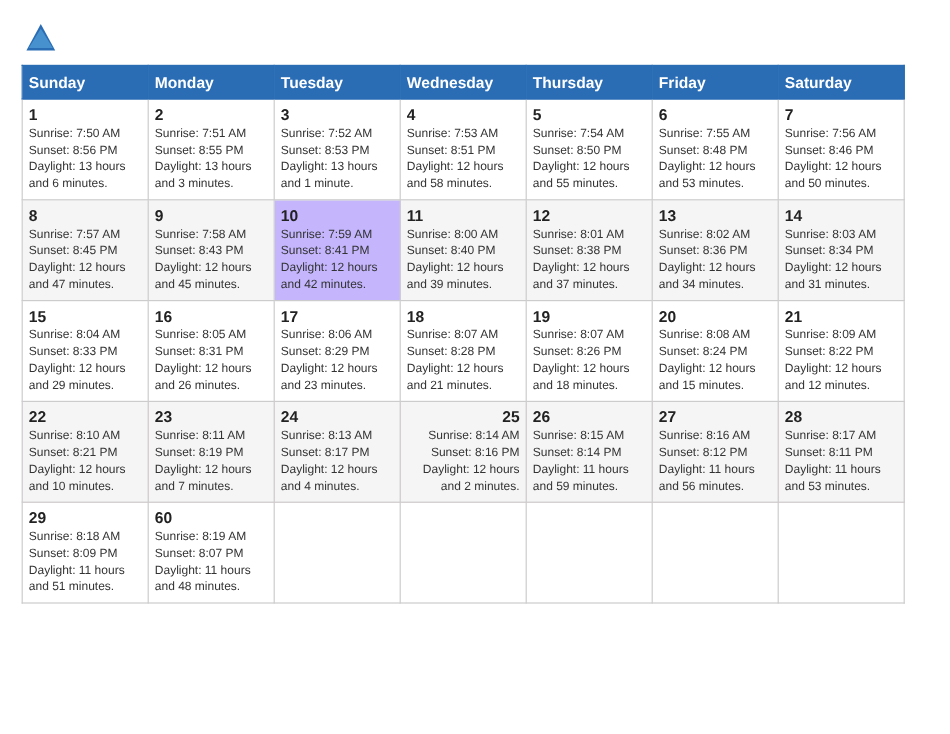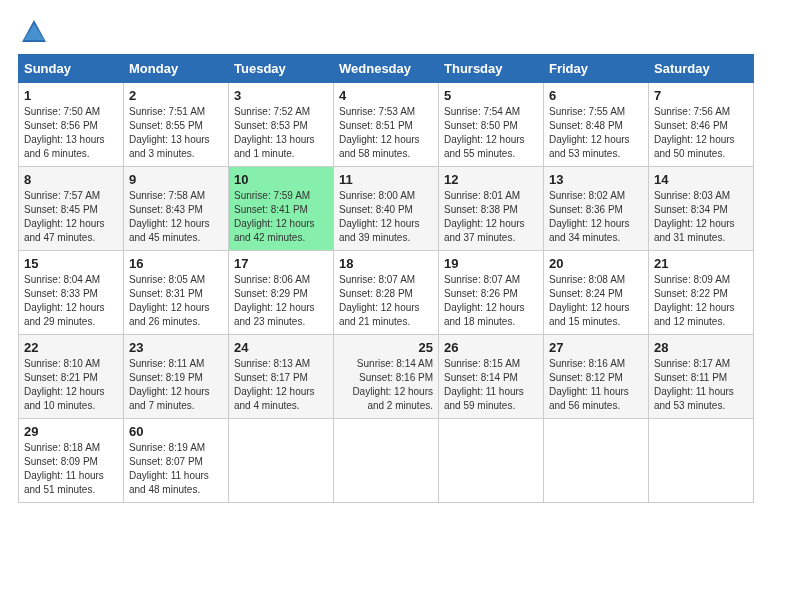--- a/index.html
+++ b/index.html
@@ -160,21 +160,21 @@
         </tr>
         <tr style="background: rgb(245, 245, 245);">
           <td style="background: rgb(245, 245, 245);">
         <span class="day-num">8</span>
         <span class="day-detail">Sunrise: 7:57 AM<br>Sunset: 8:45 PM<br>Daylight: 12 hours and 47 minutes.</span>
       </td>
           <td style="background: rgb(245, 245, 245);">
         <span class="day-num">9</span>
         <span class="day-detail">Sunrise: 7:58 AM<br>Sunset: 8:43 PM<br>Daylight: 12 hours and 45 minutes.</span>
       </td>
-          <td style="background: #86efac;">
+          <td style="background: #c4b5fd;">
         <span class="day-num">10</span>
         <span class="day-detail">Sunrise: 7:59 AM<br>Sunset: 8:41 PM<br>Daylight: 12 hours and 42 minutes.</span>
       </td>
           <td style="background: rgb(245, 245, 245);">
         <span class="day-num">11</span>
         <span class="day-detail">Sunrise: 8:00 AM<br>Sunset: 8:40 PM<br>Daylight: 12 hours and 39 minutes.</span>
       </td>
           <td style="background: rgb(245, 245, 245);">
         <span class="day-num">12</span>
         <span class="day-detail">Sunrise: 8:01 AM<br>Sunset: 8:38 PM<br>Daylight: 12 hours and 37 minutes.</span>

